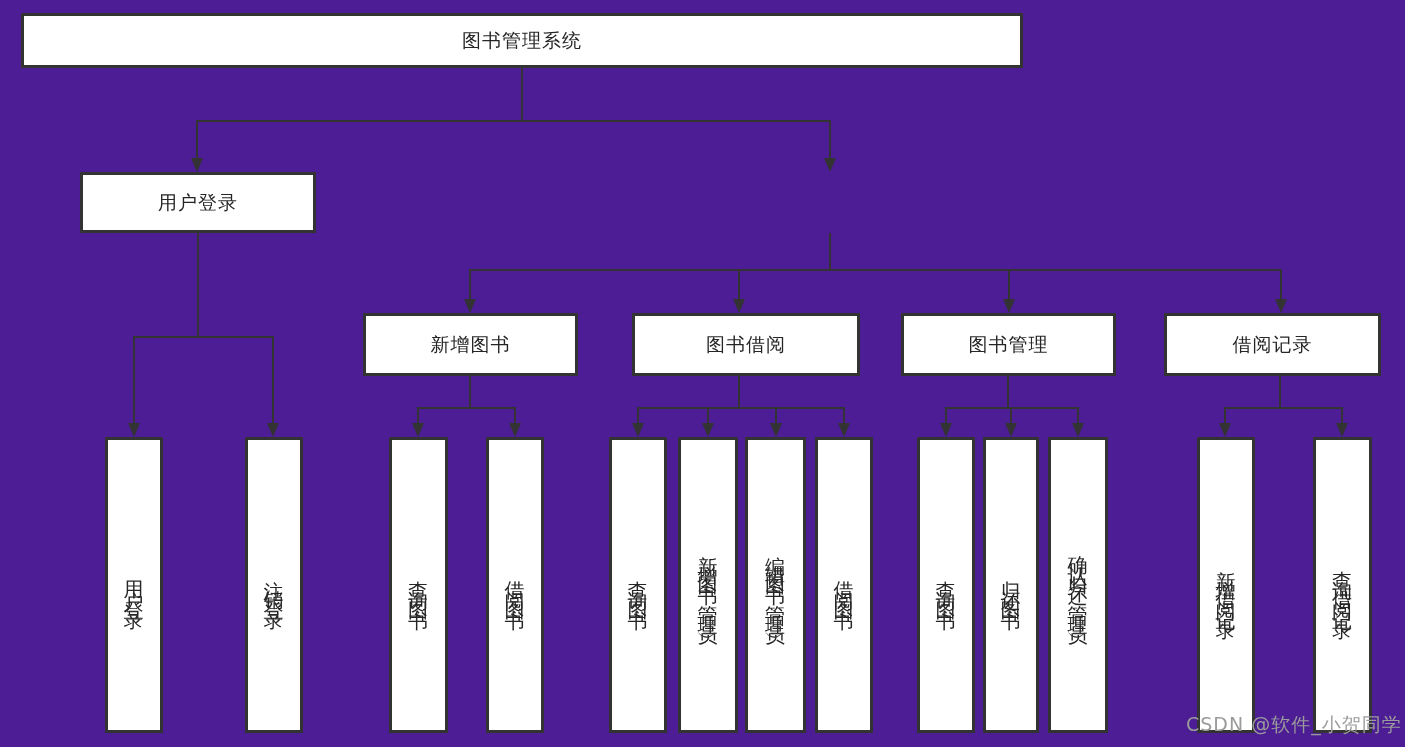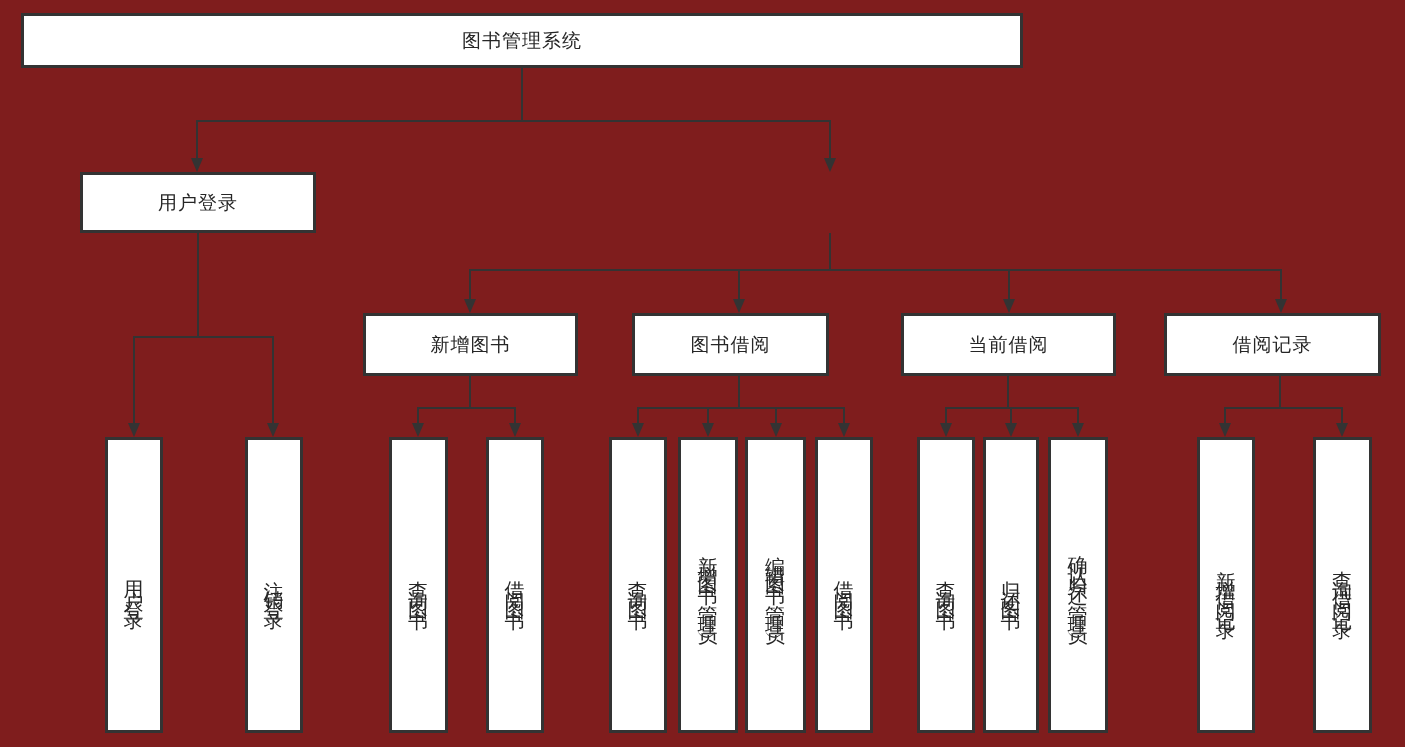--- a/index.html
+++ b/index.html
@@ -1,18 +1,18 @@
 <!DOCTYPE html>
 <html><head>
 <meta charset="utf-8">
 <style>
   html,body { margin:0; padding:0; background:#ffffff; }
   body { font-family:"DejaVu Sans","Liberation Sans",sans-serif; }
   .diagram {
-    position:relative; width:1405px; height:747px; background:#7f1d1d;
+    position:relative; width:1405px; height:747px; background:#4c1d95;
     overflow:hidden;
   }
   .box {
     position:absolute; background:#ffffff; border:3px solid #333333;
     box-sizing:border-box; display:flex; align-items:center; justify-content:center;
   }
   .hbox .lbl {
     font-size:19px; color:#262626; letter-spacing:1px; white-space:nowrap;
   }
   .vbox .lbl {
@@ -66,25 +66,25 @@
   <div class="vline" style="left:738px;top:269px;height:31px"></div>
   <div class="arrow" style="left:733px;top:299px"></div>
   <div class="vline" style="left:1008px;top:269px;height:31px"></div>
   <div class="arrow" style="left:1003px;top:299px"></div>
   <div class="vline" style="left:1280px;top:269px;height:31px"></div>
   <div class="arrow" style="left:1275px;top:299px"></div>
 
   <div class="box hbox" style="left:363px;top:313px;width:215px;height:63px">
     <span class="lbl">新增图书</span>
   </div>
-  <div class="box hbox" style="left:632px;top:313px;width:197px;height:63px">
+  <div class="box hbox" style="left:632px;top:313px;width:228px;height:63px">
     <span class="lbl">图书借阅</span>
   </div>
   <div class="box hbox" style="left:901px;top:313px;width:215px;height:63px">
-    <span class="lbl">当前借阅</span>
+    <span class="lbl">图书管理</span>
   </div>
   <div class="box hbox" style="left:1164px;top:313px;width:217px;height:63px">
     <span class="lbl">借阅记录</span>
   </div>
 
   <div class="vline" style="left:469px;top:376px;height:31px"></div>
   <div class="hline" style="left:417px;top:407px;width:99px"></div>
   <div class="vline" style="left:417px;top:407px;height:17px"></div>
   <div class="arrow" style="left:412px;top:423px"></div>
   <div class="vline" style="left:514px;top:407px;height:17px"></div>
@@ -154,14 +154,15 @@
     <span class="lbl">确认归还（管理员）</span>
   </div>
 
   <div class="box vbox" style="left:1197px;top:437px;width:58px;height:296px">
     <span class="lbl">新增借阅记录</span>
   </div>
   <div class="box vbox" style="left:1313px;top:437px;width:59px;height:296px">
     <span class="lbl">查询借阅记录</span>
   </div>
 
+  <div class="watermark" style="left:1186px;top:712px">CSDN @软件_小贺同学</div>
 
 </div>
 
 </body></html>

